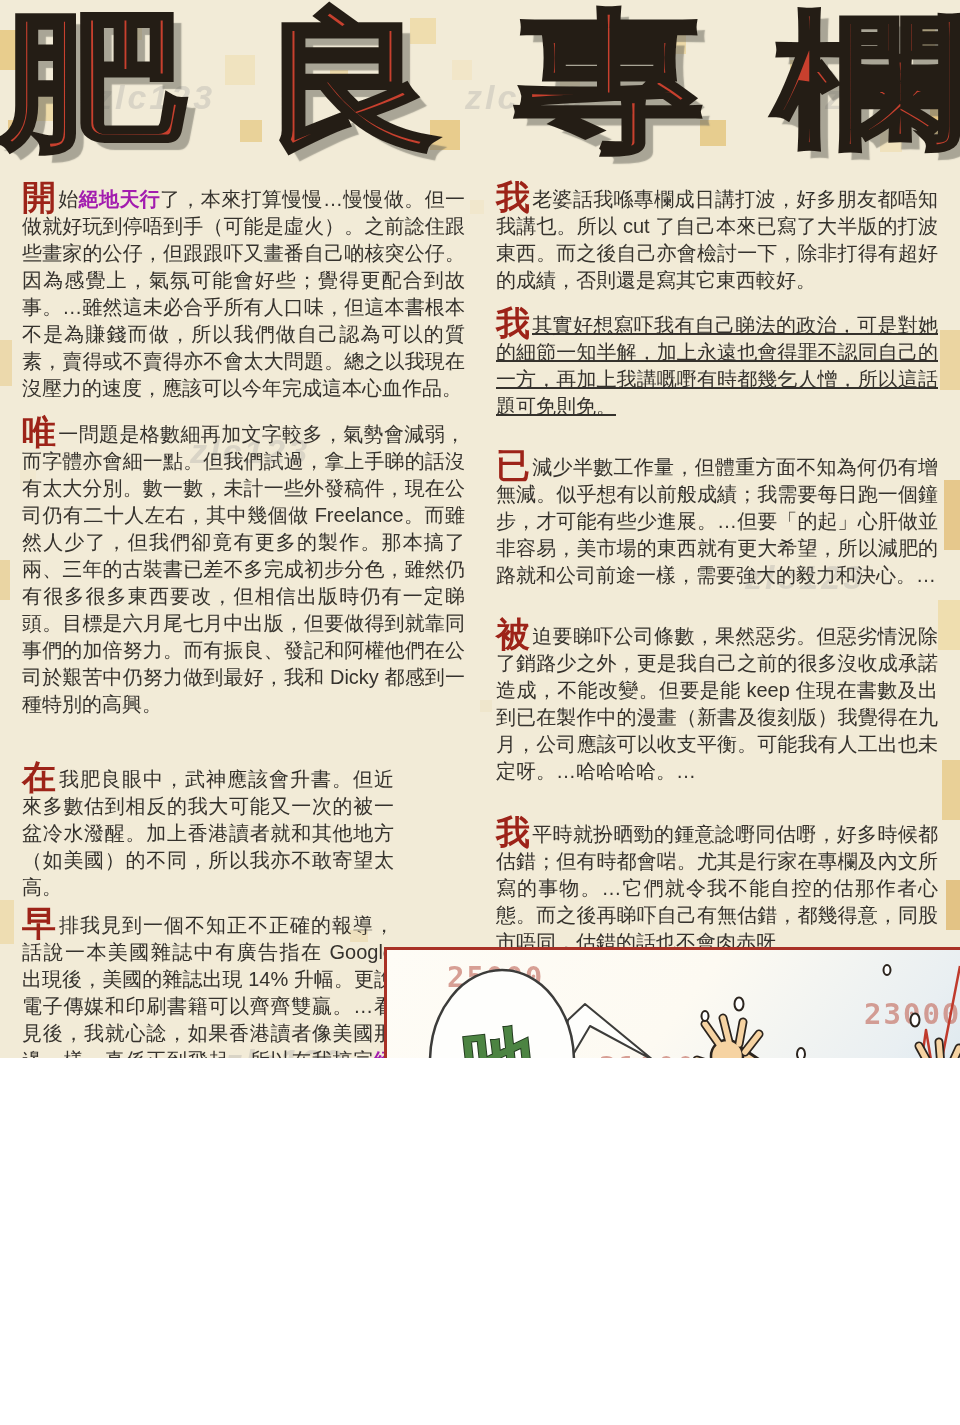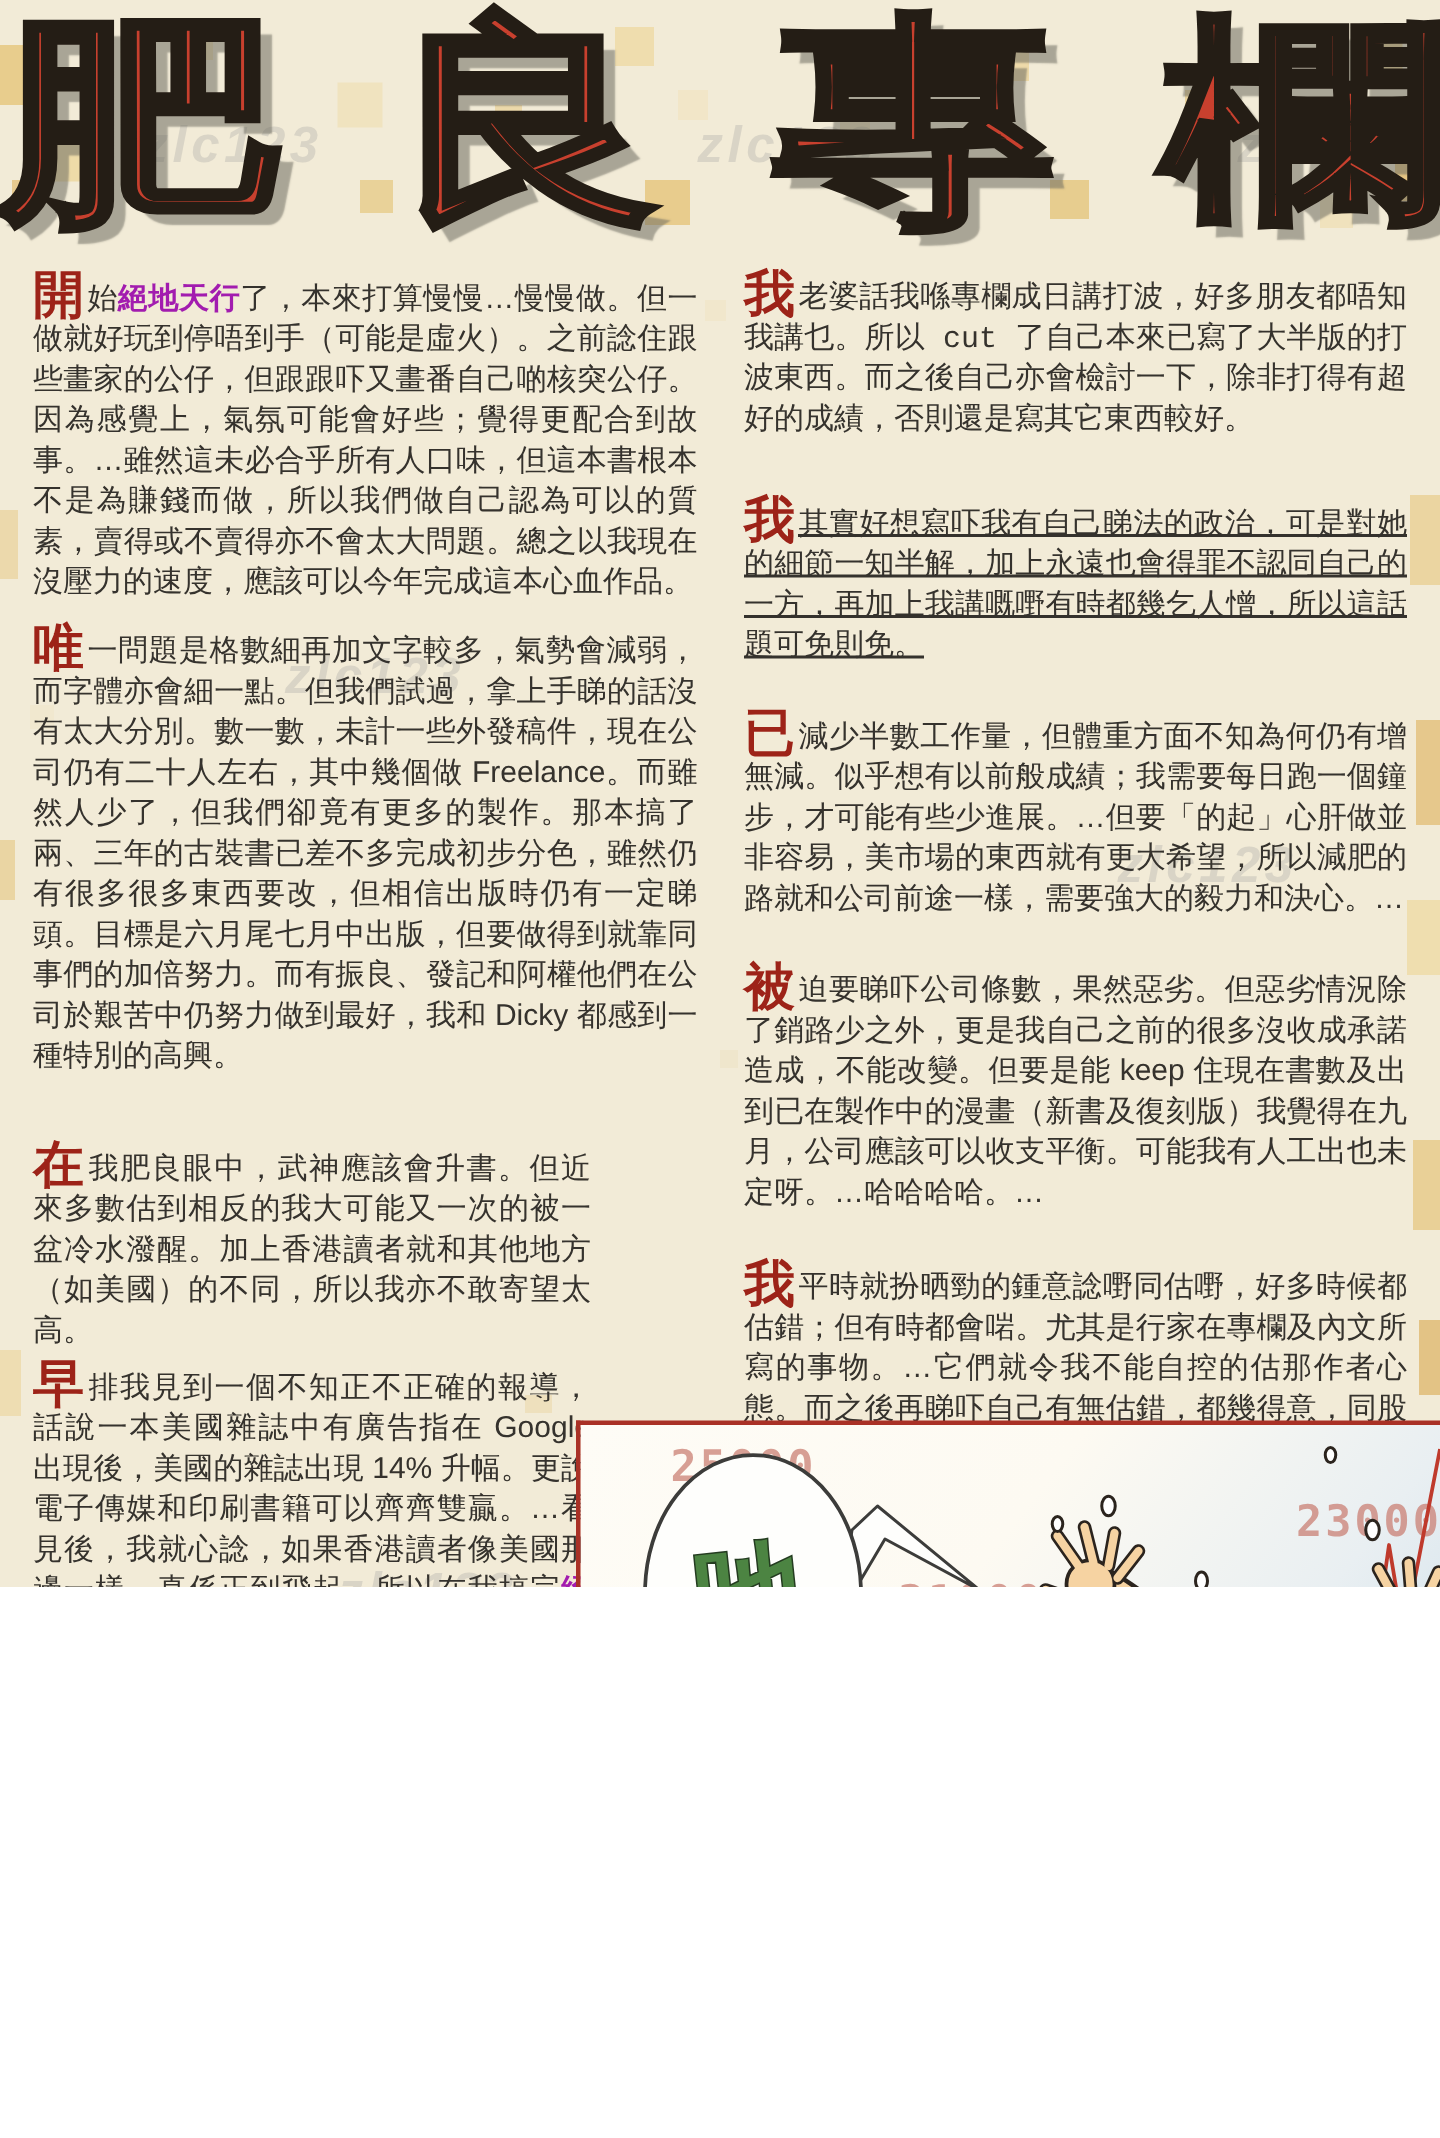--- a/index.html
+++ b/index.html
@@ -99,21 +99,21 @@
       <span class="tchar">欄</span>
     </div>
 
   <div id="col-left" class="col">
       <p class="para" style="margin-bottom: 19px;"><span class="dropcap">開</span><span>始</span><b>絕地天行</b><span>了，本來打算慢慢…慢慢做。但一做就好玩到停唔到手（可能是虛火）。之前諗住跟些畫家的公仔，但跟跟吓又畫番自己啲核突公仔。因為感覺上，氣氛可能會好些；覺得更配合到故事。…雖然這未必合乎所有人口味，但這本書根本不是為賺錢而做，所以我們做自己認為可以的質素，賣得或不賣得亦不會太大問題。總之以我現在沒壓力的速度，應該可以今年完成這本心血作品。</span></p>
       <p class="para" style="margin-bottom: 48px;"><span class="dropcap">唯</span><span>一問題是格數細再加文字較多，氣勢會減弱，而字體亦會細一點。但我們試過，拿上手睇的話沒有太大分別。數一數，未計一些外發稿件，現在公司仍有二十人左右，其中幾個做 Freelance。而雖然人少了，但我們卻竟有更多的製作。那本搞了兩、三年的古裝書已差不多完成初步分色，雖然仍有很多很多東西要改，但相信出版時仍有一定睇頭。目標是六月尾七月中出版，但要做得到就靠同事們的加倍努力。而有振良、發記和阿權他們在公司於艱苦中仍努力做到最好，我和 Dicky 都感到一種特別的高興。</span></p>
       <p class="para narrow" style="margin-bottom: 11px;"><span class="dropcap">在</span><span>我肥良眼中，武神應該會升書。但近來多數估到相反的我大可能又一次的被一盆冷水潑醒。加上香港讀者就和其他地方（如美國）的不同，所以我亦不敢寄望太高。</span></p>
       <p class="para narrow" style="margin-bottom: 0px;"><span class="dropcap">早</span><span>排我見到一個不知正不正確的報導，話說一本美國雜誌中有廣告指在 Google 出現後，美國的雜誌出現 14% 升幅。更說電子傳媒和印刷書籍可以齊齊雙贏。…看見後，我就心諗，如果香港讀者像美國那邊一樣，真係正到飛起。所以在我搞完</span><b>絕地天行</b><span>，我那本主攻英、美市場的東西就有更大希望。諗起都有點興奮。</span></p>
     </div>
   <div id="col-right" class="col">
-      <p class="para" style="margin-bottom: 42px; font-family: Liberation Mono, monospace;"><span class="dropcap">我</span><span>老婆話我喺專欄成日講打波，好多朋友都唔知我講乜。所以 cut 了自己本來已寫了大半版的打波東西。而之後自己亦會檢討一下，除非打得有超好的成績，否則還是寫其它東西較好。</span></p>
+      <p class="para" style="margin-bottom: 18px;"><span class="dropcap">我</span><span>老婆話我喺專欄成日講打波，好多朋友都唔知我講乜。所以 cut 了自己本來已寫了大半版的打波東西。而之後自己亦會檢討一下，除非打得有超好的成績，否則還是寫其它東西較好。</span></p>
       <p class="para" style="margin-bottom: 34px; text-decoration: underline;"><span class="dropcap">我</span><span>其實好想寫吓我有自己睇法的政治，可是對她的細節一知半解，加上永遠也會得罪不認同自己的一方，再加上我講嘅嘢有時都幾乞人憎，所以這話題可免則免。</span></p>
       <p class="para" style="margin-bottom: 34px;"><span class="dropcap">已</span><span>減少半數工作量，但體重方面不知為何仍有增無減。似乎想有以前般成績；我需要每日跑一個鐘步，才可能有些少進展。…但要「的起」心肝做並非容易，美市場的東西就有更大希望，所以減肥的路就和公司前途一樣，需要強大的毅力和決心。…</span></p>
       <p class="para" style="margin-bottom: 36px;"><span class="dropcap">被</span><span>迫要睇吓公司條數，果然惡劣。但惡劣情況除了銷路少之外，更是我自己之前的很多沒收成承諾造成，不能改變。但要是能 keep 住現在書數及出到已在製作中的漫畫（新書及復刻版）我覺得在九月，公司應該可以收支平衡。可能我有人工出也未定呀。…哈哈哈哈。…</span></p>
       <p class="para" style="margin-bottom: 0px;"><span class="dropcap">我</span><span>平時就扮晒勁的鍾意諗嘢同估嘢，好多時候都估錯；但有時都會啱。尤其是行家在專欄及內文所寫的事物。…它們就令我不能自控的估那作者心態。而之後再睇吓自己有無估錯，都幾得意，同股市唔同，估錯的話也不會肉赤呀。</span></p>
     </div>
 
   <div id="gold-strip"></div>
   <div id="bottom-white"></div>
 
   <div id="panel">

